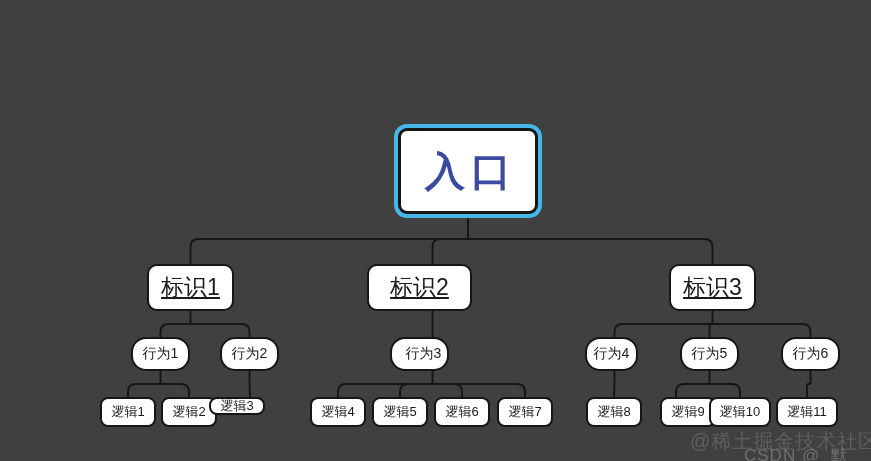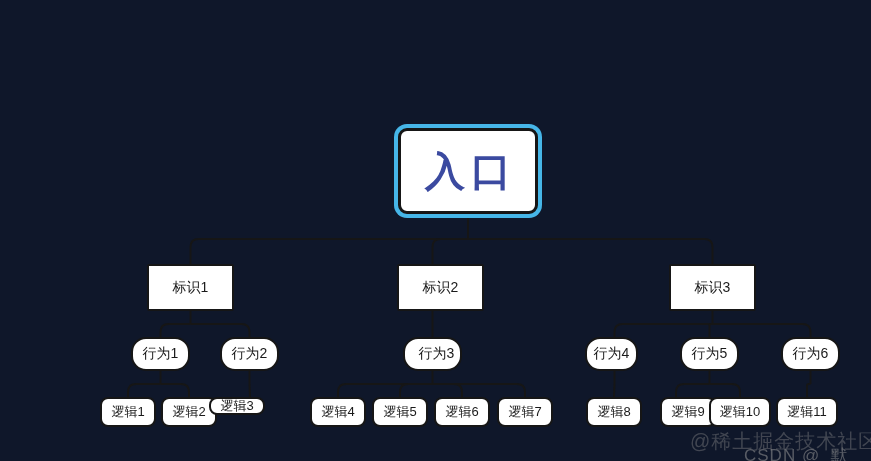--- a/index.html
+++ b/index.html
@@ -7,21 +7,21 @@
     padding: 0;
     background: #ffffff;
   }
   body {
     font-family: "Liberation Sans", "DejaVu Sans", sans-serif;
   }
   #canvas {
     position: relative;
     width: 871px;
     height: 461px;
-    background: #0f172a;
+    background: #404040;
     overflow: hidden;
   }
   #edges {
     position: absolute;
     left: 0;
     top: 0;
     width: 871px;
     height: 461px;
     pointer-events: none;
   }
@@ -42,22 +42,23 @@
     border-radius: 9px;
     border-width: 3px;
     box-shadow: 0 0 0 4px #46b6e8;
     color: #3b4aa0;
     font-size: 40px;
     font-weight: 700;
     letter-spacing: 6px;
     text-indent: 6px;
   }
   .node-level2 {
-    border-radius: 2px;
-    font-size: 14px;
+    border-radius: 10px;
+    font-size: 23px;
+    text-decoration: underline;
   }
   .node-level3 {
     border-radius: 15px;
     font-size: 14px;
   }
   .node-level4 {
     border-radius: 8px;
     font-size: 13px;
   }
   .watermark {
@@ -115,33 +116,33 @@
       <path d="M 810.5 384 L 808.75 384 Q 807 384 807 385.75 L 807 397" fill="none" stroke="#161616" stroke-width="2" stroke-linecap="butt"></path>
     </svg>
 
   <div id="nodes">
       <div class="node node-root" style="left: 398px; top: 128px; width: 140px; height: 86px;">
         <span>入口</span>
       </div>
       <div class="node node-level2" style="left: 147px; top: 264px; width: 87px; height: 47px;">
         <span>标识1</span>
       </div>
-      <div class="node node-level2" style="left: 397px; top: 264px; width: 87px; height: 47px;">
+      <div class="node node-level2" style="left: 367px; top: 264px; width: 105px; height: 47px;">
         <span>标识2</span>
       </div>
       <div class="node node-level2" style="left: 669px; top: 264px; width: 87px; height: 47px;">
         <span>标识3</span>
       </div>
       <div class="node node-level3" style="left: 131px; top: 337px; width: 59px; height: 34px;">
         <span>行为1</span>
       </div>
       <div class="node node-level3" style="left: 220px; top: 337px; width: 59px; height: 34px;">
         <span>行为2</span>
       </div>
-      <div class="node node-level3" style="left: 403px; top: 337px; width: 59px; height: 34px; padding-left: 8px;">
+      <div class="node node-level3" style="left: 390px; top: 337px; width: 59px; height: 34px; padding-left: 8px;">
         <span>行为3</span>
       </div>
       <div class="node node-level3" style="left: 585px; top: 337px; width: 53px; height: 34px; text-align: center;">
         <span>行为4</span>
       </div>
       <div class="node node-level3" style="left: 680px; top: 337px; width: 59px; height: 34px;">
         <span>行为5</span>
       </div>
       <div class="node node-level3" style="left: 781px; top: 337px; width: 59px; height: 34px;">
         <span>行为6</span>

